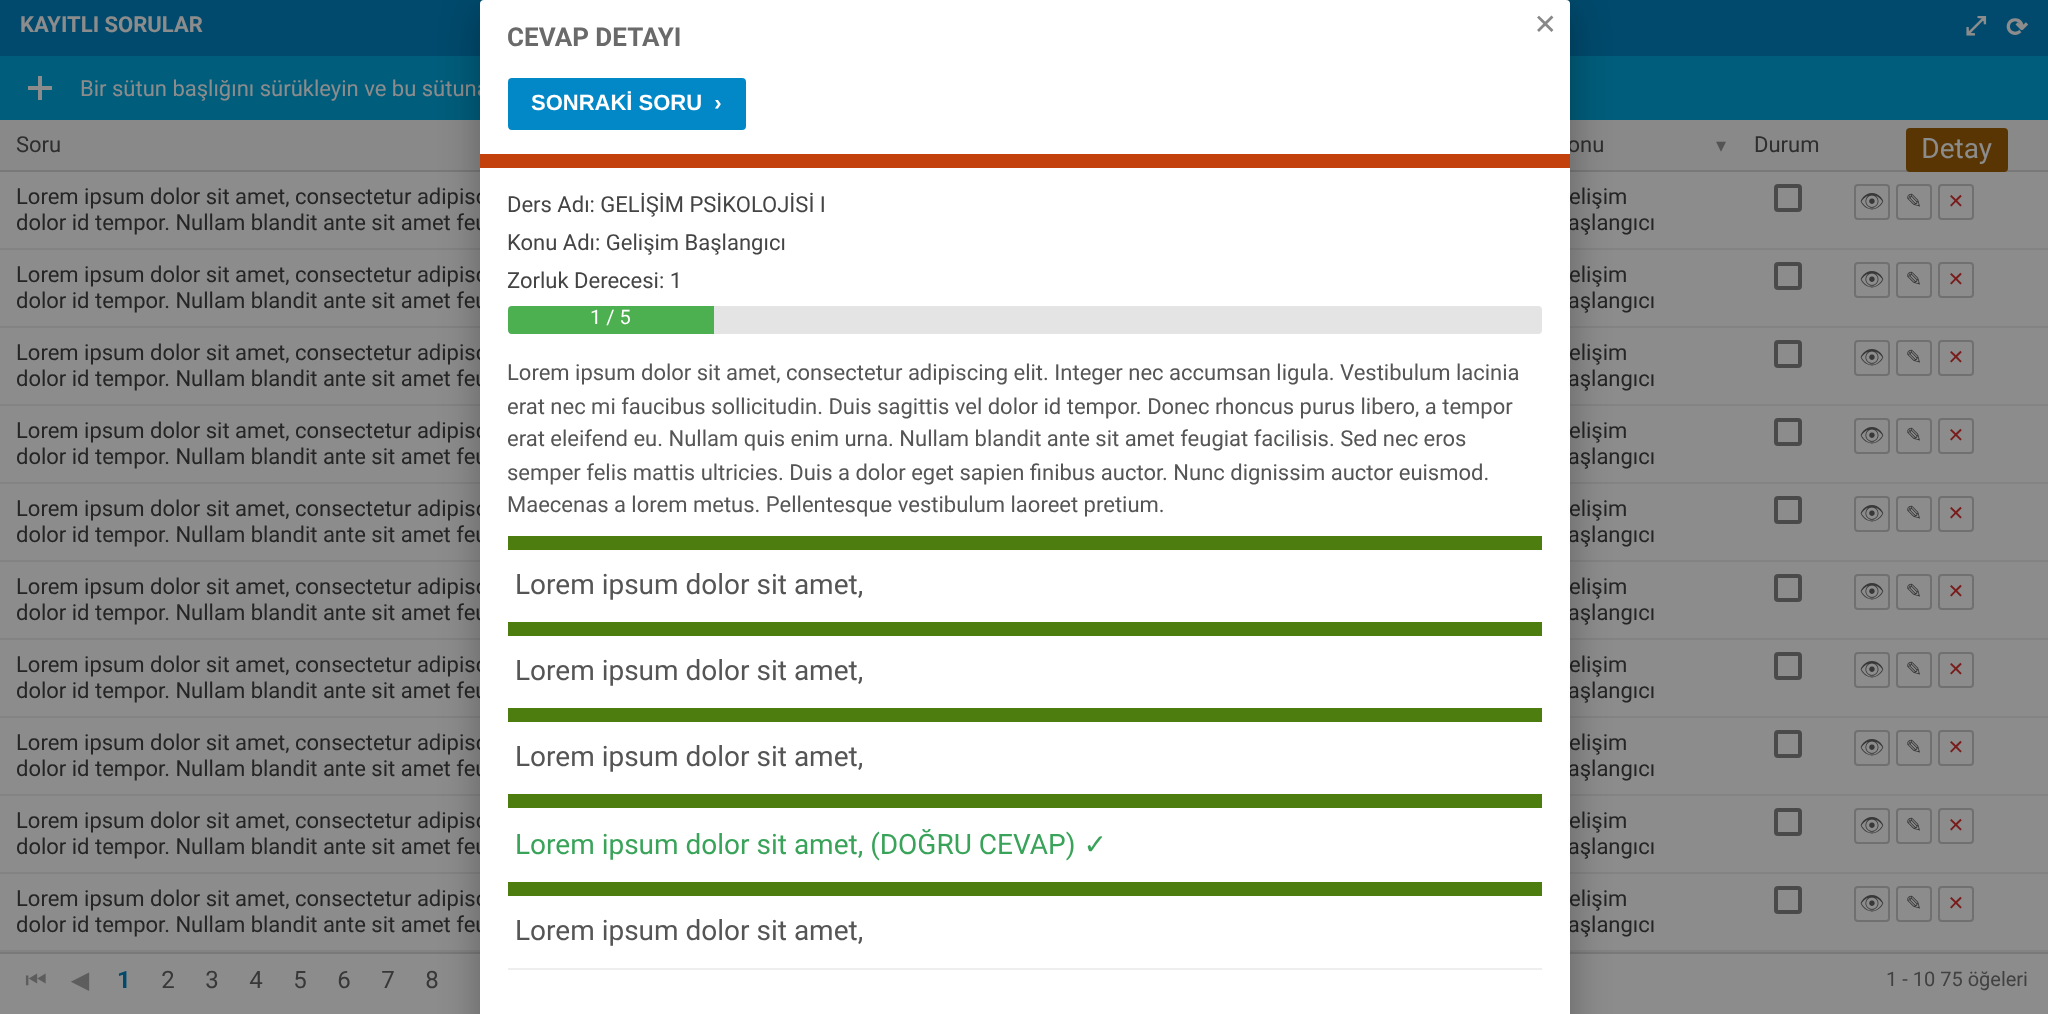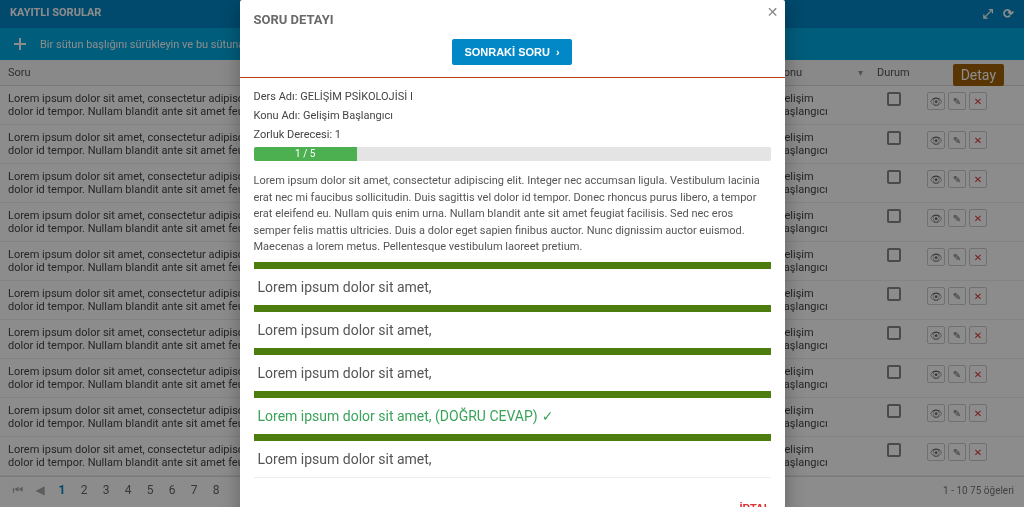--- a/index.html
+++ b/index.html
@@ -35,21 +35,21 @@
 .pager .pages span { min-width:16px; text-align:center; cursor:pointer; color:#666; }
 .pager .pages span.curr { color:#0288c7; font-weight:bold; }
 .pager .pages span.nav { color:#aaa; }
 .pager .info { color:#777; font-size:10px; }
 
 .modal-backdrop { position:absolute; inset:0; background:rgba(0,0,0,0.45); display:flex; align-items:flex-start; justify-content:center; }
 .modal { background:#fff; width:545px; margin-top:0; border-radius:2px; box-shadow:0 4px 20px rgba(0,0,0,.3); position:relative; }
 .modal-close { position:absolute; top:4px; right:6px; background:none; border:none; font-size:14px; color:#888; cursor:pointer; }
 .modal-header { padding:12px 14px 8px; }
 .modal-title { font-size:13px; font-weight:bold; color:#6a6a6a; }
-.modal-toolbar { display:flex; justify-content:center; padding:4px 14px 12px; border-bottom:1px solid #c2410c; }
+.modal-toolbar { display:flex; justify-content:flex-start; padding:4px 14px 12px; border-bottom:7px solid #c2410c; }
 .btn-next { background:#0288c7; color:#fff; border:none; padding:7px 12px; border-radius:2px; font-size:11px; font-weight:bold; display:flex; align-items:center; gap:6px; cursor:pointer; }
 .modal-body { padding:12px 14px; font-size:11px; color:#444; }
 .meta { margin-bottom:6px; }
 .progress-wrap { margin:6px 0 12px; }
 .progress-label { text-align:center; font-size:10px; color:#555; position:relative; top:12px; z-index:2; }
 .progress-bar { background:#e4e4e4; height:14px; border-radius:2px; overflow:hidden; position:relative; }
 .progress-fill { background:#4caf50; height:100%; width:20%; }
 .q-text { font-size:11px; color:#555; line-height:1.5; margin:8px 0 4px; }
 .options { margin-top:6px; }
 .options .opt { padding:10px 4px; border-top:7px solid #4d7c0f; font-size:14px; color:#555; }
@@ -227,21 +227,21 @@
         <span>8</span>
       </div>
     <div class="info">1 - 10 75 öğeleri</div>
   </div>
 </div>
 
 <div class="modal-backdrop">
   <div class="modal">
     <button class="modal-close">✕</button>
     <div class="modal-header">
-      <div class="modal-title">SORU DETAYI</div>
+      <div class="modal-title">CEVAP DETAYI</div>
     </div>
     <div class="modal-toolbar">
       <button class="btn-next">
         <span>SONRAKİ SORU</span>
         <span>›</span>
       </button>
     </div>
     <div class="modal-body">
       <div class="meta">Ders Adı: GELİŞİM PSİKOLOJİSİ I</div>
       <div class="meta">Konu Adı: Gelişim Başlangıcı</div>

